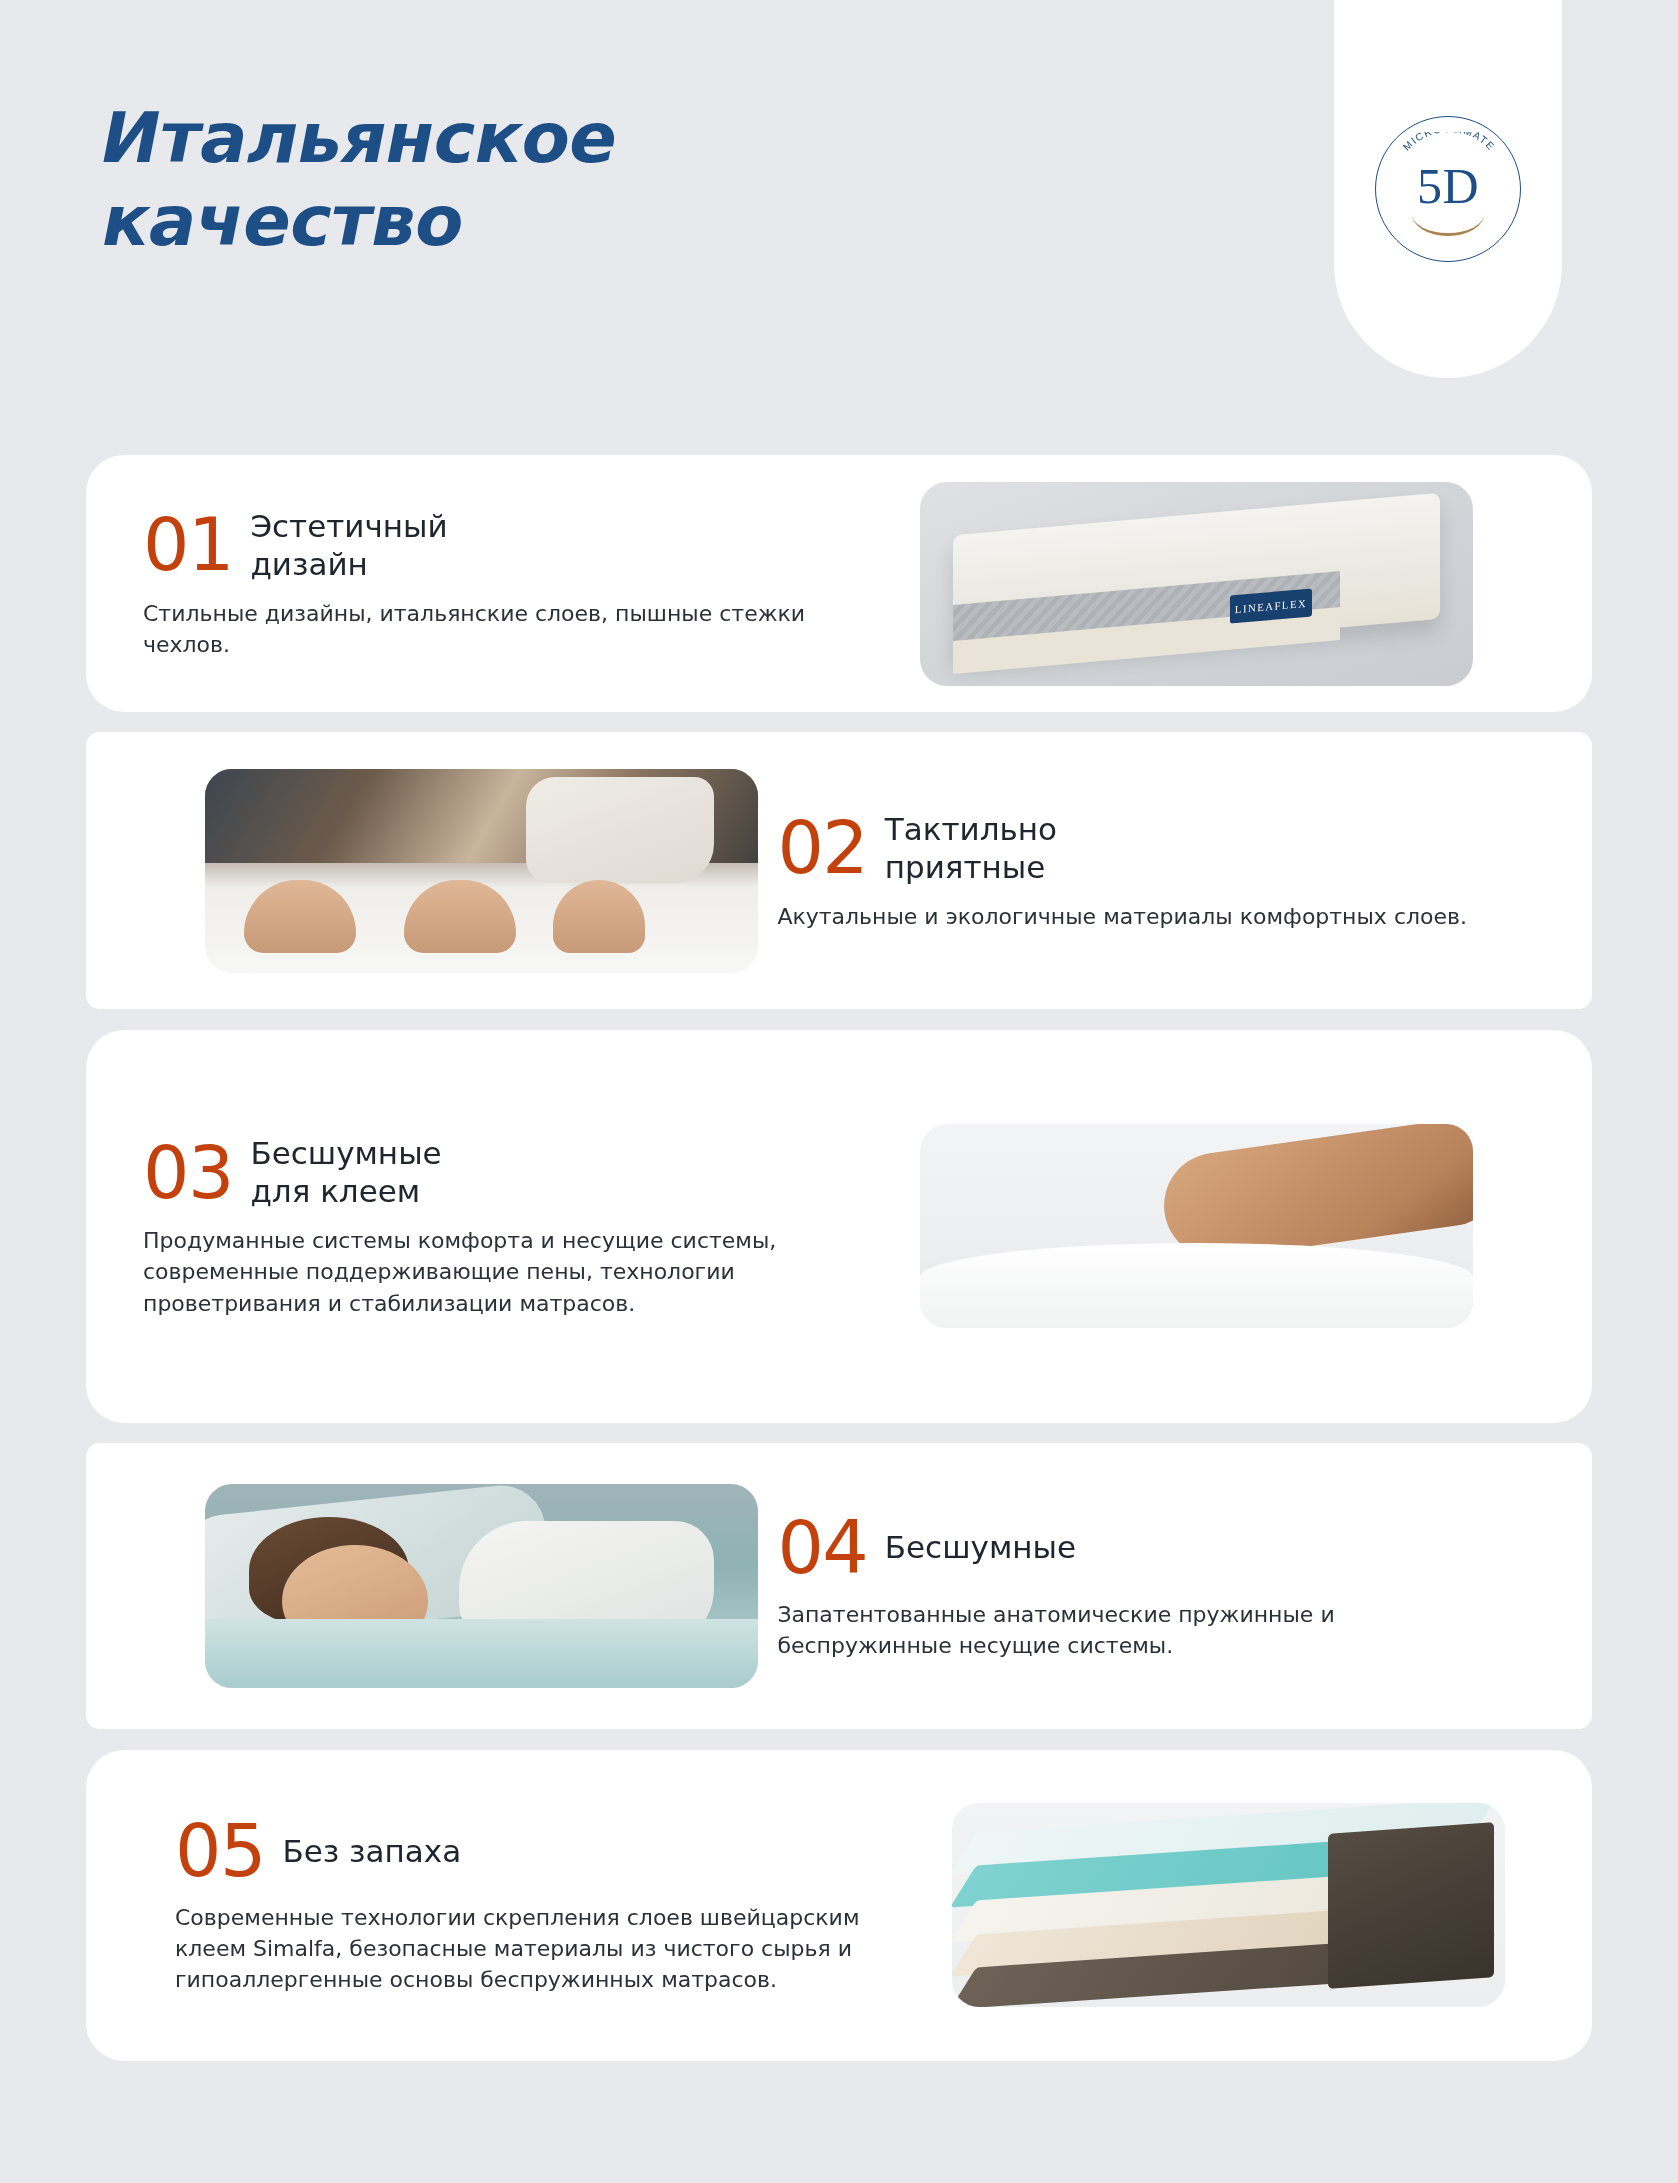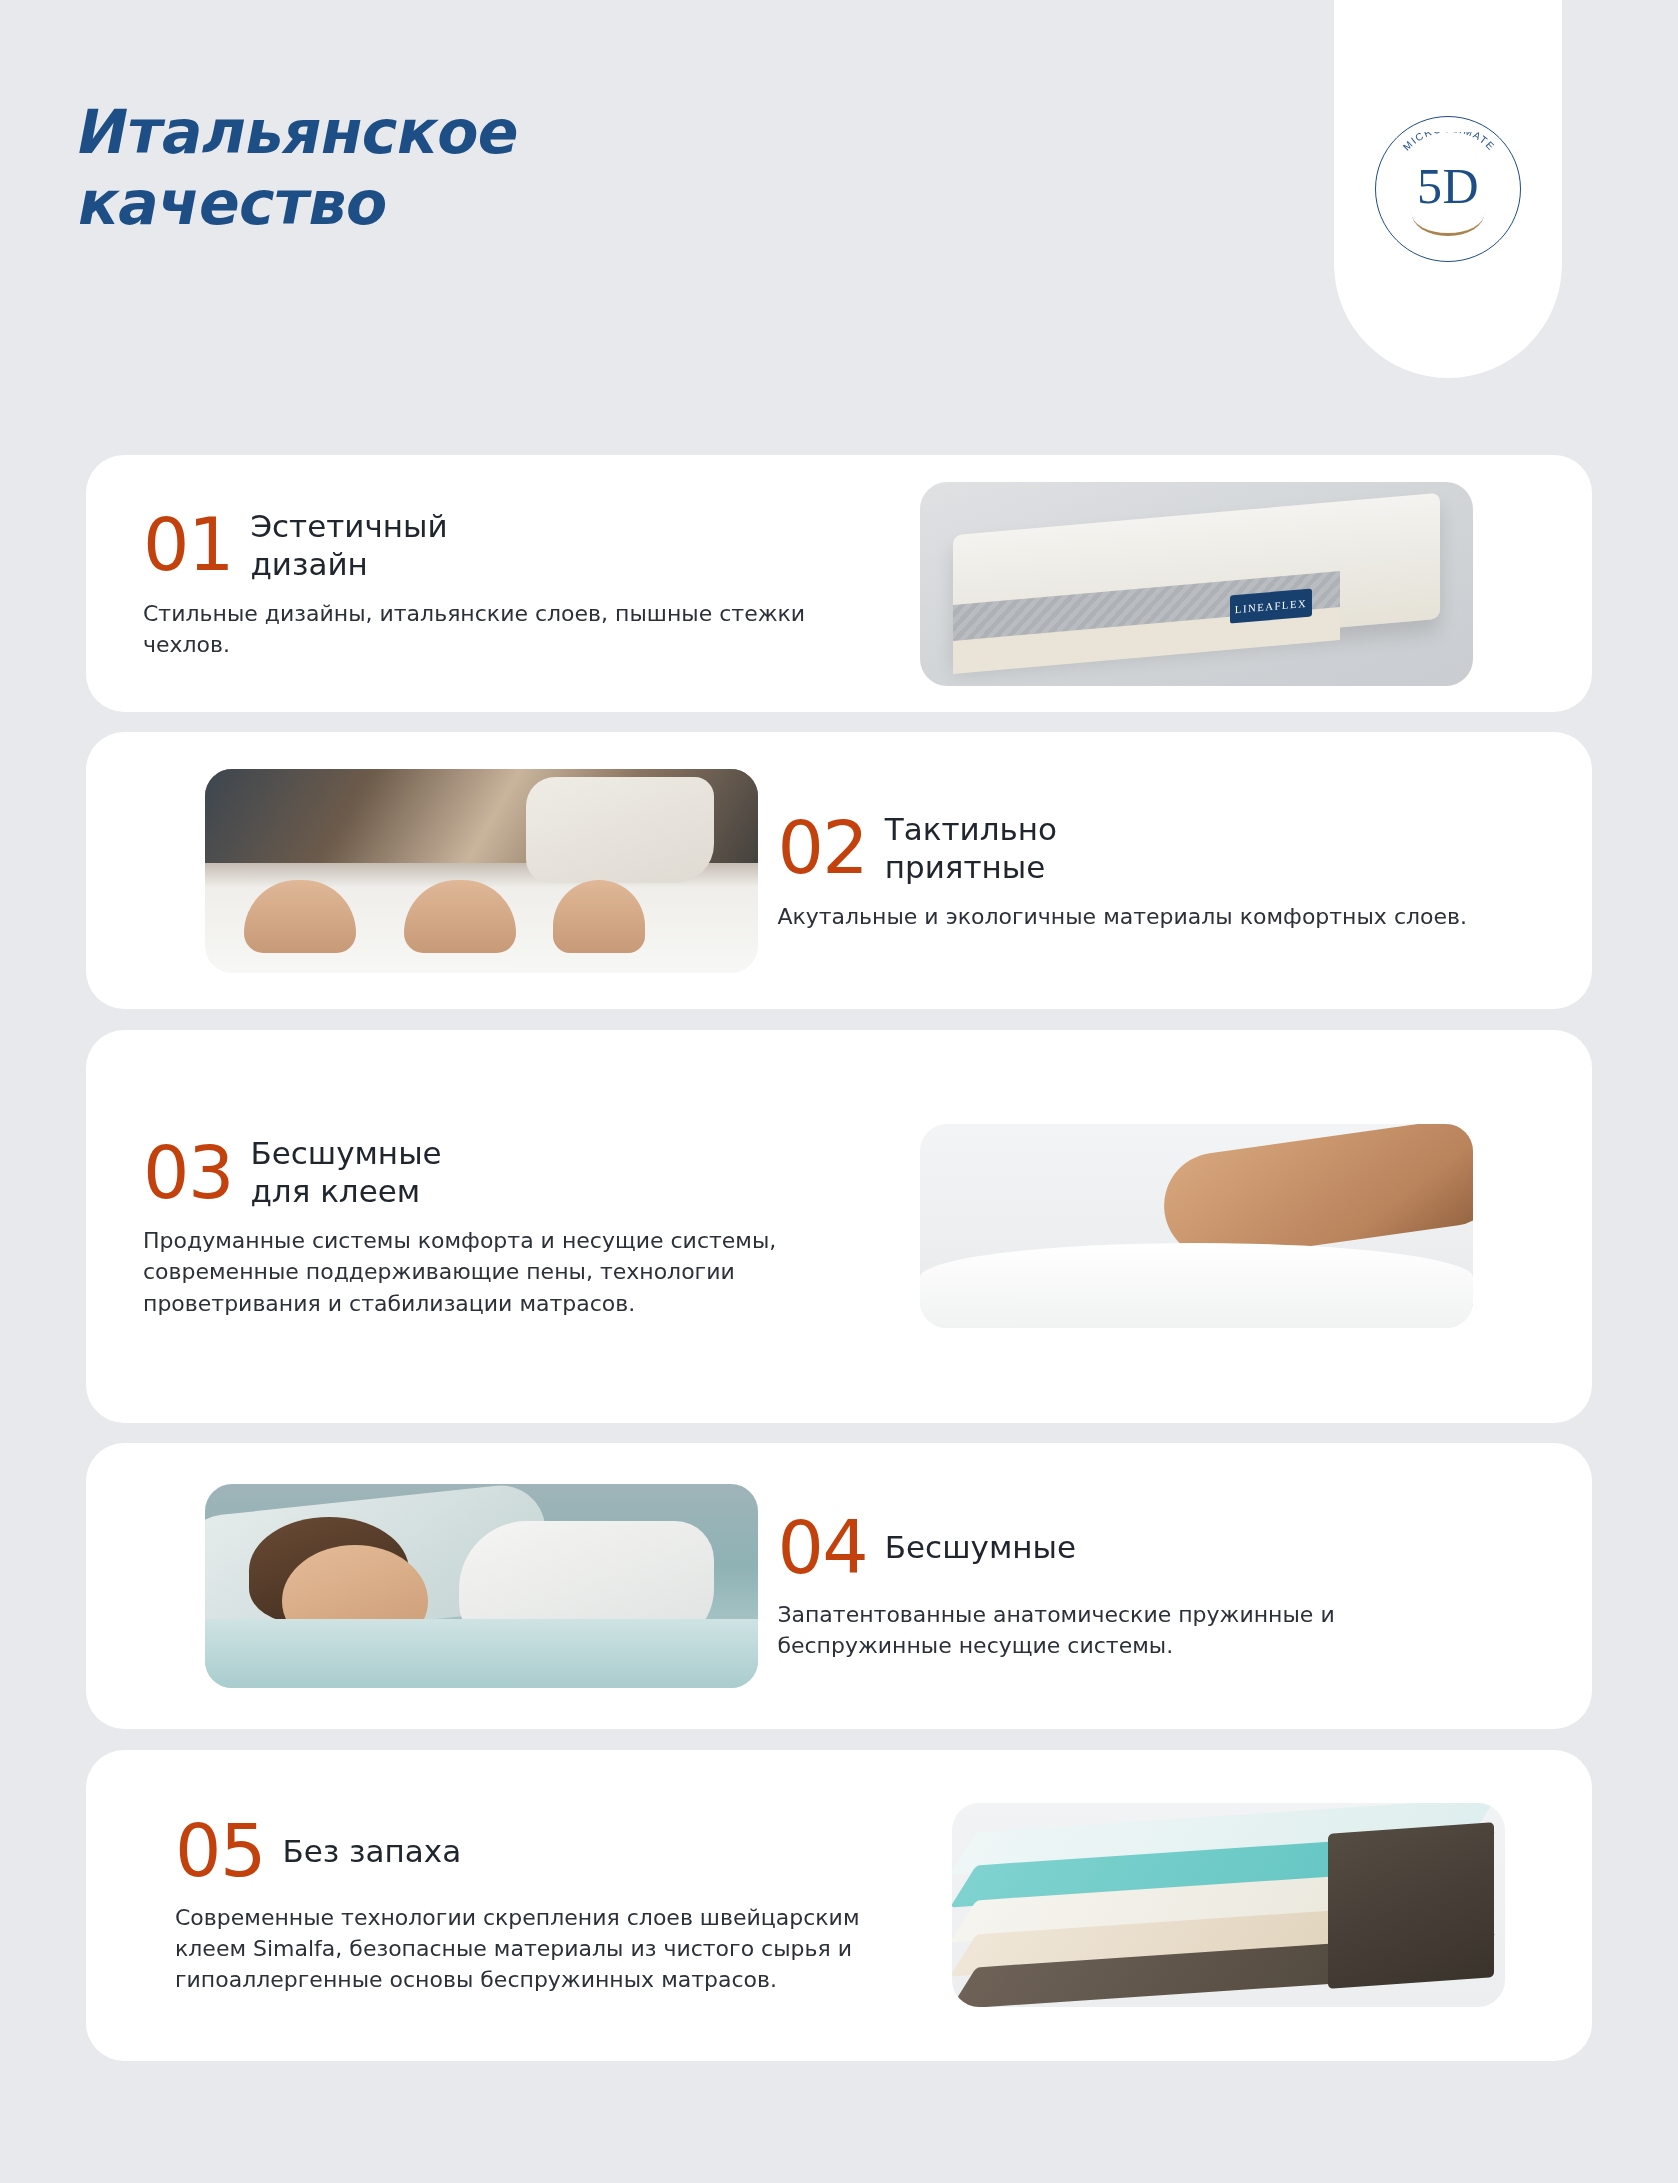--- a/index.html
+++ b/index.html
@@ -77,27 +77,27 @@
     bottom: 25px;
     transform: translateX(-50%);
     width: 73px;
     height: 23px;
     border-bottom: 3.4px solid #a98350;
     border-radius: 0 0 36px 36px / 0 0 23px 23px;
   }
 
   .title {
     position: absolute;
-    left: 78px;
+    left: 102px;
     top: 97px;
     width: 1164px;
     font-family: "DejaVu Sans", sans-serif;
     font-style: italic;
     font-weight: 700;
-    font-size: 60px;
+    font-size: 70px;
     line-height: 1.18;
     letter-spacing: -0.5px;
     color: #1d4e85;
   }
 
   
   .cards {
     position: absolute;
     left: 86px;
     top: 455px;
@@ -119,21 +119,21 @@
   .card.h2 { height: 277px; }
   .card.h3 { height: 393px; }
   .card.h4 { height: 286px; }
   .card.h5 { height: 311px; padding-left: 32px; }
 
   .card-text {
     flex: 0 0 834px;
     padding-left: 57px;
     padding-right: 19.4px;
   }
-  .card.reverse { flex-direction: row-reverse; }
+  .card.reverse { flex-direction: row-reverse; border-radius: 14px; }
   .card.reverse .card-text {
     padding-left: 19.4px;
     padding-right: 0;
   }
 
   .headrow {
     display: flex;
     align-items: center;
     gap: 17.5px;
   }

